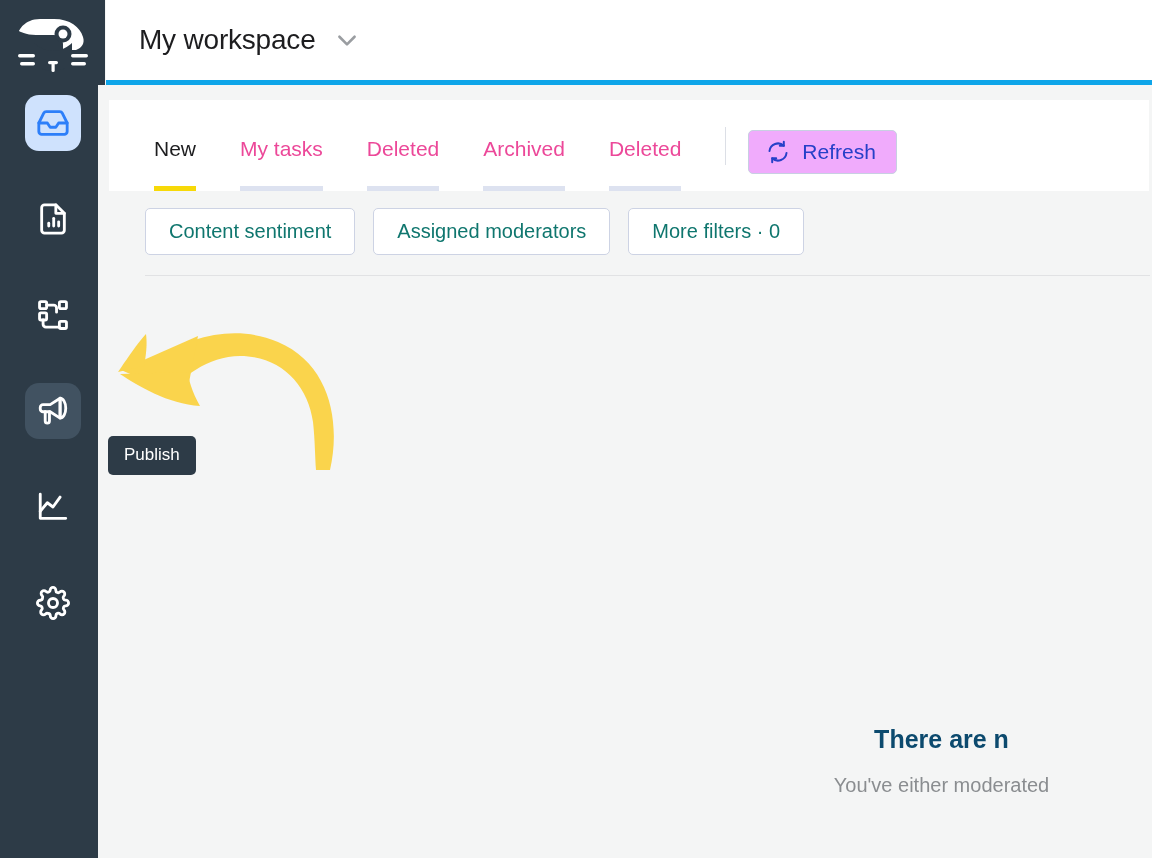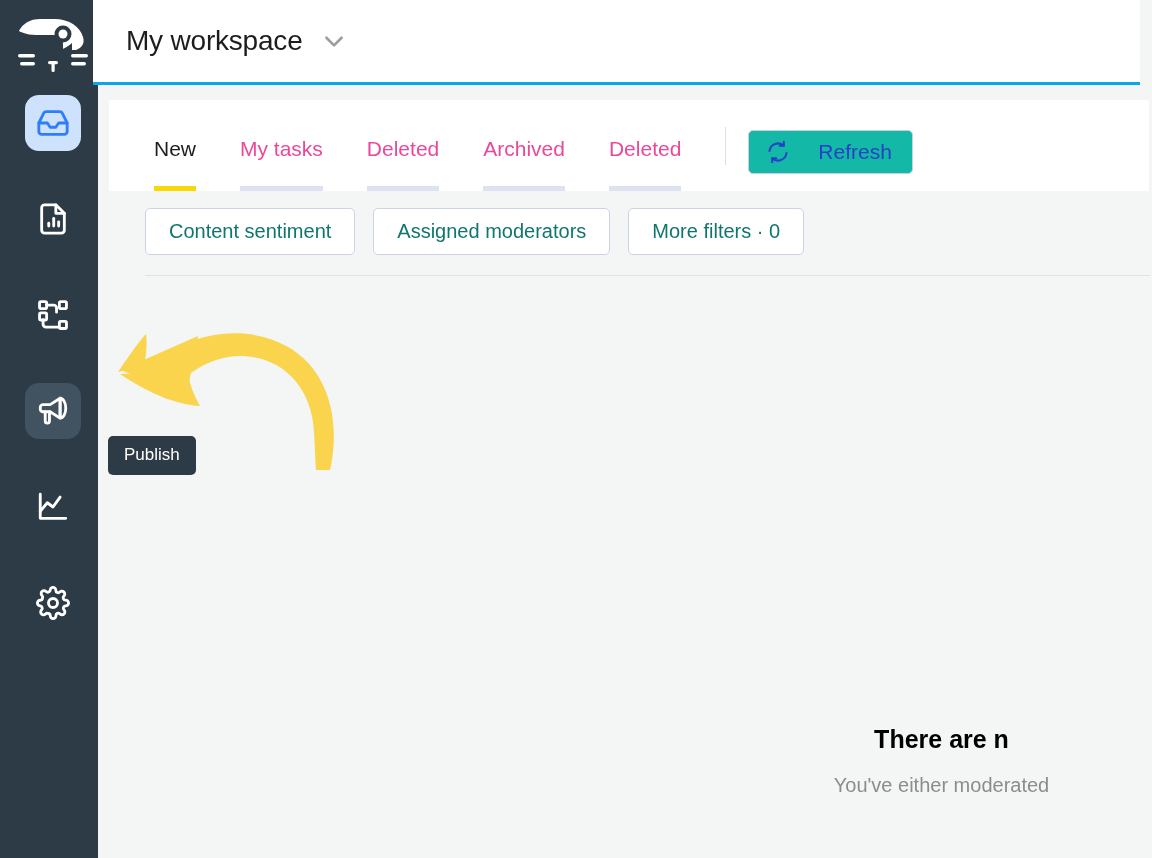--- a/index.html
+++ b/index.html
@@ -39,24 +39,24 @@
     background: #2d3b47; color: #ffffff;
     border-radius: 5px;
     padding: 9px 16px 10px 16px;
     font-size: 17px; line-height: 20px;
     white-space: nowrap;
     z-index: 30;
   }
 
   
   .header {
-    position: absolute; left: 93px; top: 0;
+    position: absolute; left: 106px; top: 0;
     width: 1047px; height: 85px;
     background: #ffffff;
-    border-bottom: 3px solid #0ea5e9;
+    border-bottom: 5px solid #0ea5e9;
     display: flex; align-items: center;
   }
   .ws-title {
     font-size: 28px; color: #1d1d1f;
     margin-left: 33px; letter-spacing: -0.2px;
   }
   .chev { margin-left: 18px; display: flex; align-items: center; }
 
   
   .content {
@@ -85,23 +85,23 @@
     content: ""; position: absolute;
     left: 0; right: 0; bottom: 0;
     height: 5px; background: #dde2f0;
   }
   .tab.active::after { background: #f7d908; height: 5px; }
   .tab-sep {
     width: 1px; height: 38px; background: #dcdfe6;
     margin: 0 22px 26px 0;
   }
   .refresh-btn {
-    display: flex; align-items: center; gap: 28px;
+    display: flex; align-items: center; gap: 12px;
     border: 1px solid #c8cfe2; border-radius: 5px;
-    background: #14b8a6;
+    background: #f0abfc;
     color: #2640c8; font-size: 21px;
     padding: 9px 20px 9px 17px;
     margin-bottom: 17px;
     white-space: nowrap;
   }
 
   
   .filters {
     position: absolute; left: 47px; top: 123px;
     display: flex; gap: 18px;
@@ -121,21 +121,21 @@
   
   .arrow { position: absolute; left: 108px; top: 312px; z-index: 20; }
 
   
   .empty {
     position: absolute; left: 0; top: 640px;
     width: 1047px;
     text-align: center;
   }
   .empty-title {
-    font-size: 25px; font-weight: bold; color: #000000;
+    font-size: 25px; font-weight: bold; color: #0c4a6e;
     white-space: nowrap;
     margin-left: 640px;
   }
   .empty-sub {
     font-size: 20px; color: #8a8d90;
     white-space: nowrap;
     margin-top: 20px; margin-left: 640px;
   }
 </style>
 </head>

